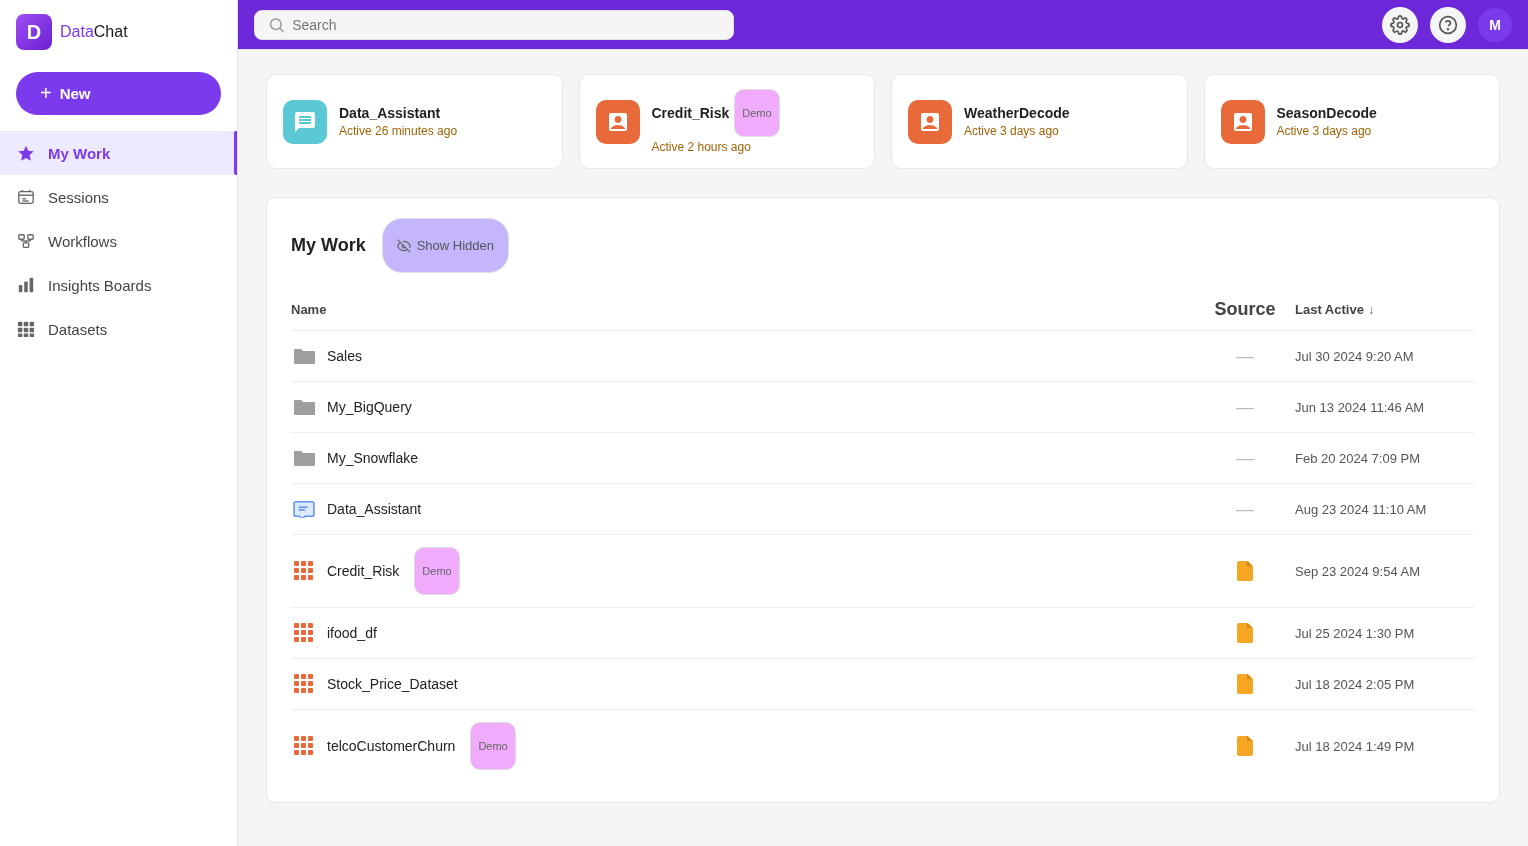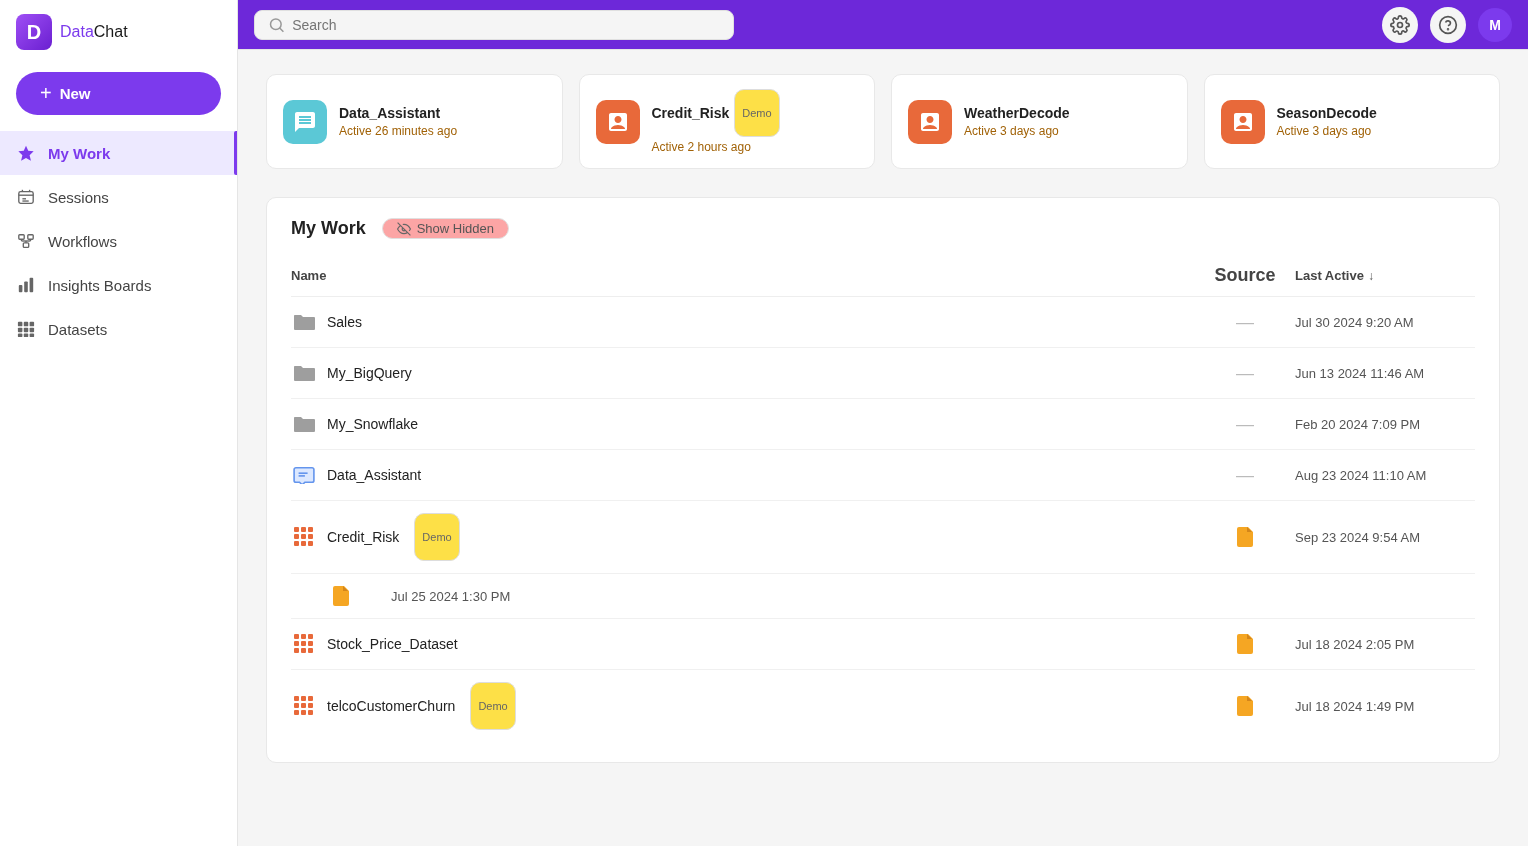--- a/index.html
+++ b/index.html
@@ -189,21 +189,21 @@
       display: flex;
       align-items: center;
       justify-content: center;
       flex-shrink: 0;
     }
     .card-icon svg { width: 24px; height: 24px; }
     .card-info { display: flex; flex-direction: column; gap: 3px; }
     .card-name { font-size: 14px; font-weight: 600; color: #222; }
     .card-time { font-size: 12px; color: #a16207; }
     .demo-badge {
-      background: #fde047;
+      background: #f0abfc;
       border: 1px solid #ddd;
       border-radius: 10px;
       padding: 17px 7px;
       font-size: 11px;
       color: #666;
       margin-left: 5px;
     }
 
     
     .my-work-section {
@@ -222,24 +222,24 @@
       font-size: 18px;
       font-weight: 600;
       color: #222;
     }
     .show-hidden-btn {
       display: flex;
       align-items: center;
       gap: 6px;
       border: 1px solid #e0e0e0;
       border-radius: 20px;
-      padding: 2px 14px;
+      padding: 19px 14px;
       font-size: 13px;
       color: #555;
-      background: #fca5a5;
+      background: #c4b5fd;
       cursor: pointer;
     }
 
     
     .work-table { width: 100%; }
     .table-header {
       display: flex;
       align-items: center;
       padding: 6px 0 10px 0;
       border-bottom: 1px solid #eee;
@@ -564,78 +564,94 @@
           <div class="row-source" style="display:flex;justify-content:center;">
             <svg width="16" height="20" viewBox="0 0 16 20">
               <path d="M2 0h9l5 5v13a2 2 0 0 1-2 2H2a2 2 0 0 1-2-2V2a2 2 0 0 1 2-2z" fill="#f5a623"></path>
               <path d="M10 0l5 5h-5V0z" fill="#d4861a"></path>
             </svg>
           </div>
           <div class="row-last-active">Sep 23 2024 9:54 AM</div>
         </div>
 
         <div class="table-row">
-          <div class="row-source" style="display:flex;justify-content:center;">
-            <svg width="16" height="20" viewBox="0 0 16 20">
-              <path d="M2 0h9l5 5v13a2 2 0 0 1-2 2H2a2 2 0 0 1-2-2V2a2 2 0 0 1 2-2z" fill="#f5a623"></path>
-              <path d="M10 0l5 5h-5V0z" fill="#d4861a"></path>
-            </svg>
-          </div>
-          <div class="row-last-active">Jul 25 2024 1:30 PM</div>
-        </div>
-
-        <div class="table-row">
           <div class="row-name-cell">
             <div class="row-icon">
               <svg width="22" height="22" viewBox="0 0 22 22" fill="none">
                 <rect x="1" y="1" width="5" height="5" rx="1" fill="#e8693a"></rect>
                 <rect x="8" y="1" width="5" height="5" rx="1" fill="#e8693a"></rect>
                 <rect x="15" y="1" width="5" height="5" rx="1" fill="#e8693a"></rect>
                 <rect x="1" y="8" width="5" height="5" rx="1" fill="#e8693a"></rect>
                 <rect x="8" y="8" width="5" height="5" rx="1" fill="#e8693a"></rect>
                 <rect x="15" y="8" width="5" height="5" rx="1" fill="#e8693a"></rect>
                 <rect x="1" y="15" width="5" height="5" rx="1" fill="#e8693a"></rect>
                 <rect x="8" y="15" width="5" height="5" rx="1" fill="#e8693a"></rect>
                 <rect x="15" y="15" width="5" height="5" rx="1" fill="#e8693a"></rect>
               </svg>
             </div>
-            <span class="row-name">Stock_Price_Dataset</span>
+            <span class="row-name">ifood_df</span>
           </div>
           <div class="row-source" style="display:flex;justify-content:center;">
             <svg width="16" height="20" viewBox="0 0 16 20">
               <path d="M2 0h9l5 5v13a2 2 0 0 1-2 2H2a2 2 0 0 1-2-2V2a2 2 0 0 1 2-2z" fill="#f5a623"></path>
               <path d="M10 0l5 5h-5V0z" fill="#d4861a"></path>
             </svg>
           </div>
-          <div class="row-last-active">Jul 18 2024 2:05 PM</div>
+          <div class="row-last-active">Jul 25 2024 1:30 PM</div>
         </div>
 
         <div class="table-row">
           <div class="row-name-cell">
             <div class="row-icon">
               <svg width="22" height="22" viewBox="0 0 22 22" fill="none">
                 <rect x="1" y="1" width="5" height="5" rx="1" fill="#e8693a"></rect>
                 <rect x="8" y="1" width="5" height="5" rx="1" fill="#e8693a"></rect>
                 <rect x="15" y="1" width="5" height="5" rx="1" fill="#e8693a"></rect>
                 <rect x="1" y="8" width="5" height="5" rx="1" fill="#e8693a"></rect>
                 <rect x="8" y="8" width="5" height="5" rx="1" fill="#e8693a"></rect>
                 <rect x="15" y="8" width="5" height="5" rx="1" fill="#e8693a"></rect>
                 <rect x="1" y="15" width="5" height="5" rx="1" fill="#e8693a"></rect>
                 <rect x="8" y="15" width="5" height="5" rx="1" fill="#e8693a"></rect>
                 <rect x="15" y="15" width="5" height="5" rx="1" fill="#e8693a"></rect>
               </svg>
             </div>
-            <span class="row-name">telcoCustomerChurn</span>
-            <span class="demo-badge">Demo</span>
+            <span class="row-name">Stock_Price_Dataset</span>
           </div>
           <div class="row-source" style="display:flex;justify-content:center;">
             <svg width="16" height="20" viewBox="0 0 16 20">
               <path d="M2 0h9l5 5v13a2 2 0 0 1-2 2H2a2 2 0 0 1-2-2V2a2 2 0 0 1 2-2z" fill="#f5a623"></path>
               <path d="M10 0l5 5h-5V0z" fill="#d4861a"></path>
             </svg>
           </div>
+          <div class="row-last-active">Jul 18 2024 2:05 PM</div>
+        </div>
+
+        <div class="table-row">
+          <div class="row-name-cell">
+            <div class="row-icon">
+              <svg width="22" height="22" viewBox="0 0 22 22" fill="none">
+                <rect x="1" y="1" width="5" height="5" rx="1" fill="#e8693a"></rect>
+                <rect x="8" y="1" width="5" height="5" rx="1" fill="#e8693a"></rect>
+                <rect x="15" y="1" width="5" height="5" rx="1" fill="#e8693a"></rect>
+                <rect x="1" y="8" width="5" height="5" rx="1" fill="#e8693a"></rect>
+                <rect x="8" y="8" width="5" height="5" rx="1" fill="#e8693a"></rect>
+                <rect x="15" y="8" width="5" height="5" rx="1" fill="#e8693a"></rect>
+                <rect x="1" y="15" width="5" height="5" rx="1" fill="#e8693a"></rect>
+                <rect x="8" y="15" width="5" height="5" rx="1" fill="#e8693a"></rect>
+                <rect x="15" y="15" width="5" height="5" rx="1" fill="#e8693a"></rect>
+              </svg>
+            </div>
+            <span class="row-name">telcoCustomerChurn</span>
+            <span class="demo-badge">Demo</span>
+          </div>
+          <div class="row-source" style="display:flex;justify-content:center;">
+            <svg width="16" height="20" viewBox="0 0 16 20">
+              <path d="M2 0h9l5 5v13a2 2 0 0 1-2 2H2a2 2 0 0 1-2-2V2a2 2 0 0 1 2-2z" fill="#f5a623"></path>
+              <path d="M10 0l5 5h-5V0z" fill="#d4861a"></path>
+            </svg>
+          </div>
           <div class="row-last-active">Jul 18 2024 1:49 PM</div>
         </div>
 
       </div>
     </div>
   </div>
 </div>
 
 </body></html>

